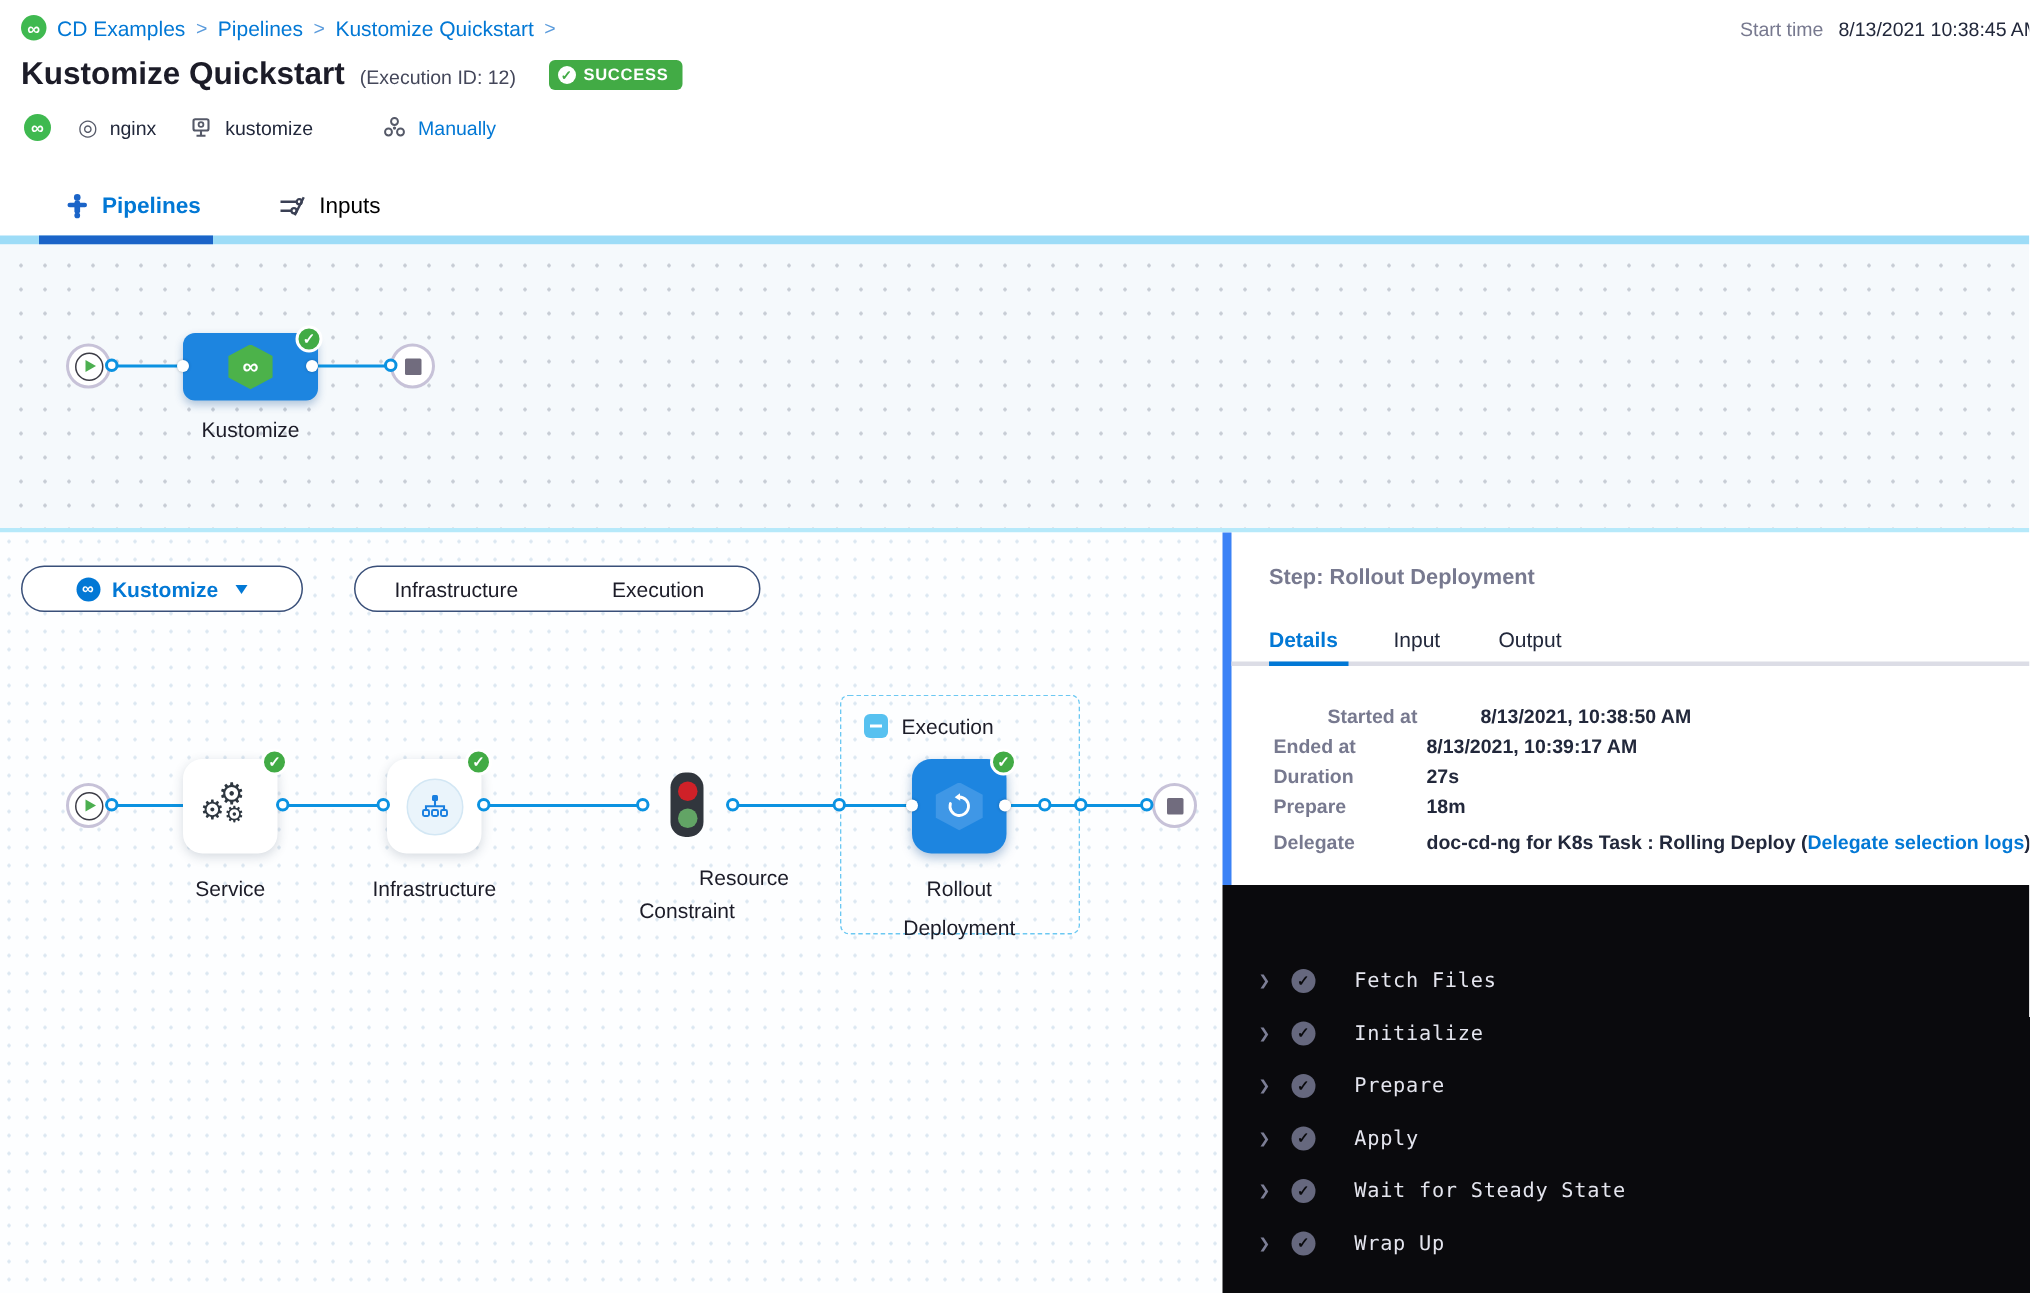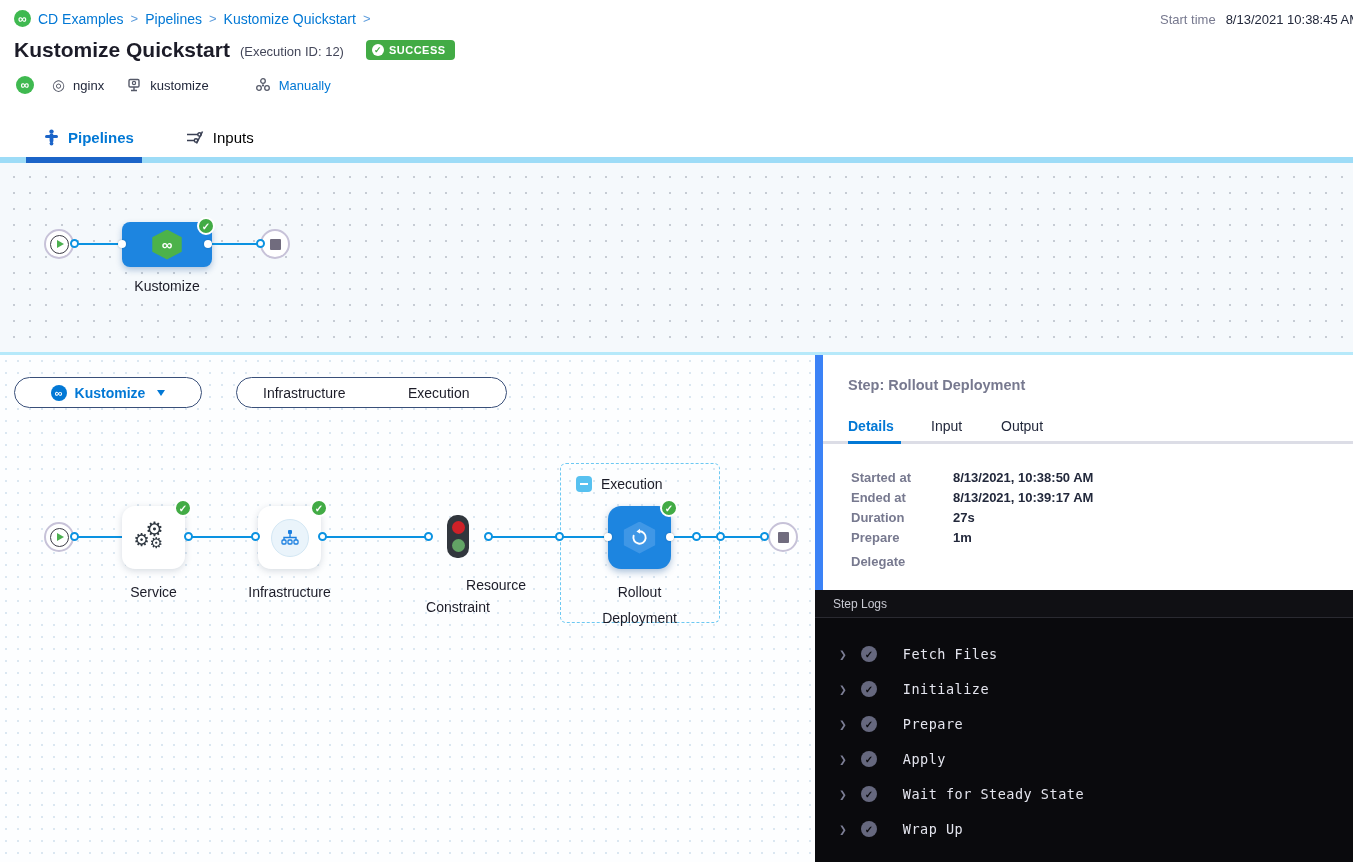--- a/index.html
+++ b/index.html
@@ -95,21 +95,21 @@
   .stage-select { left:14px; top:377px; width:188px; gap:8px; cursor:pointer; }
   .stage-select .lbl { color:#0278d5; font-weight:bold; font-size:14px; }
   .mini-logo { width:16px; height:16px; border-radius:50%; background:#0278d5; color:#fff; display:flex;
                align-items:center; justify-content:center; font-size:11px; font-weight:bold; }
   .caret { width:0; height:0; border-left:4.5px solid transparent; border-right:4.5px solid transparent;
            border-top:6px solid #0278d5; margin-left:4px; }
   .phase-toggle { left:236px; top:377px; width:271px; font-size:14px; }
   .phase-toggle .opt { flex:1; text-align:center; cursor:pointer; color:#1c1c28; }
 
   
-  .step-panel { left:815px; top:355px; width:538px; height:235px; background:#fff; border-left:8px solid #3b82f6; }
+  .step-panel { left:815px; top:355px; width:538px; height:235px; background:#fff; border-left:6px solid #3b82f6; }
   .sp-title { position:absolute; left:25px; top:22px; font-size:14.5px; font-weight:bold; color:#77798f; }
   .sp-tab { position:absolute; top:63px; font-size:14px; cursor:pointer; color:#22283b; }
   .sp-tab.active { color:#0278d5; font-weight:bold;text-align:center; }
   .sp-tab-divider { position:absolute; left:0; top:86px; width:538px; height:3px; background:#dcdde6; }
   .sp-tab-underline { position:absolute; left:25px; top:86px; width:53px; height:3px; background:#0278d5; z-index:2; }
   .detail-row { position:absolute; left:28px; font-size:13px; display:flex; }
   .detail-row .dl { width:102px; color:#77798f; font-weight:bold; }
   .detail-row .dv { color:#22283b; font-weight:bold; white-space:nowrap; }
   .detail-row .dv .link { color:#0278d5; cursor:pointer; }
 
@@ -315,45 +315,43 @@
   </div>
 
   <div class="abs step-panel">
     <div class="sp-title">Step: Rollout Deployment</div>
     <span class="sp-tab active" style="left:25px;">Details</span>
     <span class="sp-tab" style="left:108px;">Input</span>
     <span class="sp-tab" style="left:178px;">Output</span>
     <div class="sp-tab-divider"></div>
     <div class="sp-tab-underline"></div>
 
-    <div class="detail-row" style="top:115px;">
+    <div class="detail-row" style="top:115px;margin-left:36px;">
       <span class="dl">Started at</span>
       <span class="dv">8/13/2021, 10:38:50 AM</span>
     </div>
     <div class="detail-row" style="top:135px;">
       <span class="dl">Ended at</span>
       <span class="dv">8/13/2021, 10:39:17 AM</span>
     </div>
     <div class="detail-row" style="top:155px;">
       <span class="dl">Duration</span>
       <span class="dv">27s</span>
     </div>
     <div class="detail-row" style="top:175px;">
       <span class="dl">Prepare</span>
-      <span class="dv">1m</span>
+      <span class="dv">18m</span>
     </div>
     <div class="detail-row" style="top:199px;">
       <span class="dl">Delegate</span>
+      <span class="dv"><span>doc-cd-ng for K8s Task : Rolling Deploy (</span><span class="link">Delegate selection logs</span><span>)</span></span>
     </div>
   </div>
 
   <div class="abs log-panel">
-    <div class="log-header">
-      <span>Step Logs</span>
-    </div>
     <div class="log-row" style="top:53px;">
       <span class="log-chev">❯</span>
       <span class="log-check">✓</span>
       <span class="log-text">Fetch Files</span>
     </div>
     <div class="log-row" style="top:88px;">
       <span class="log-chev">❯</span>
       <span class="log-check">✓</span>
       <span class="log-text">Initialize</span>
     </div>

